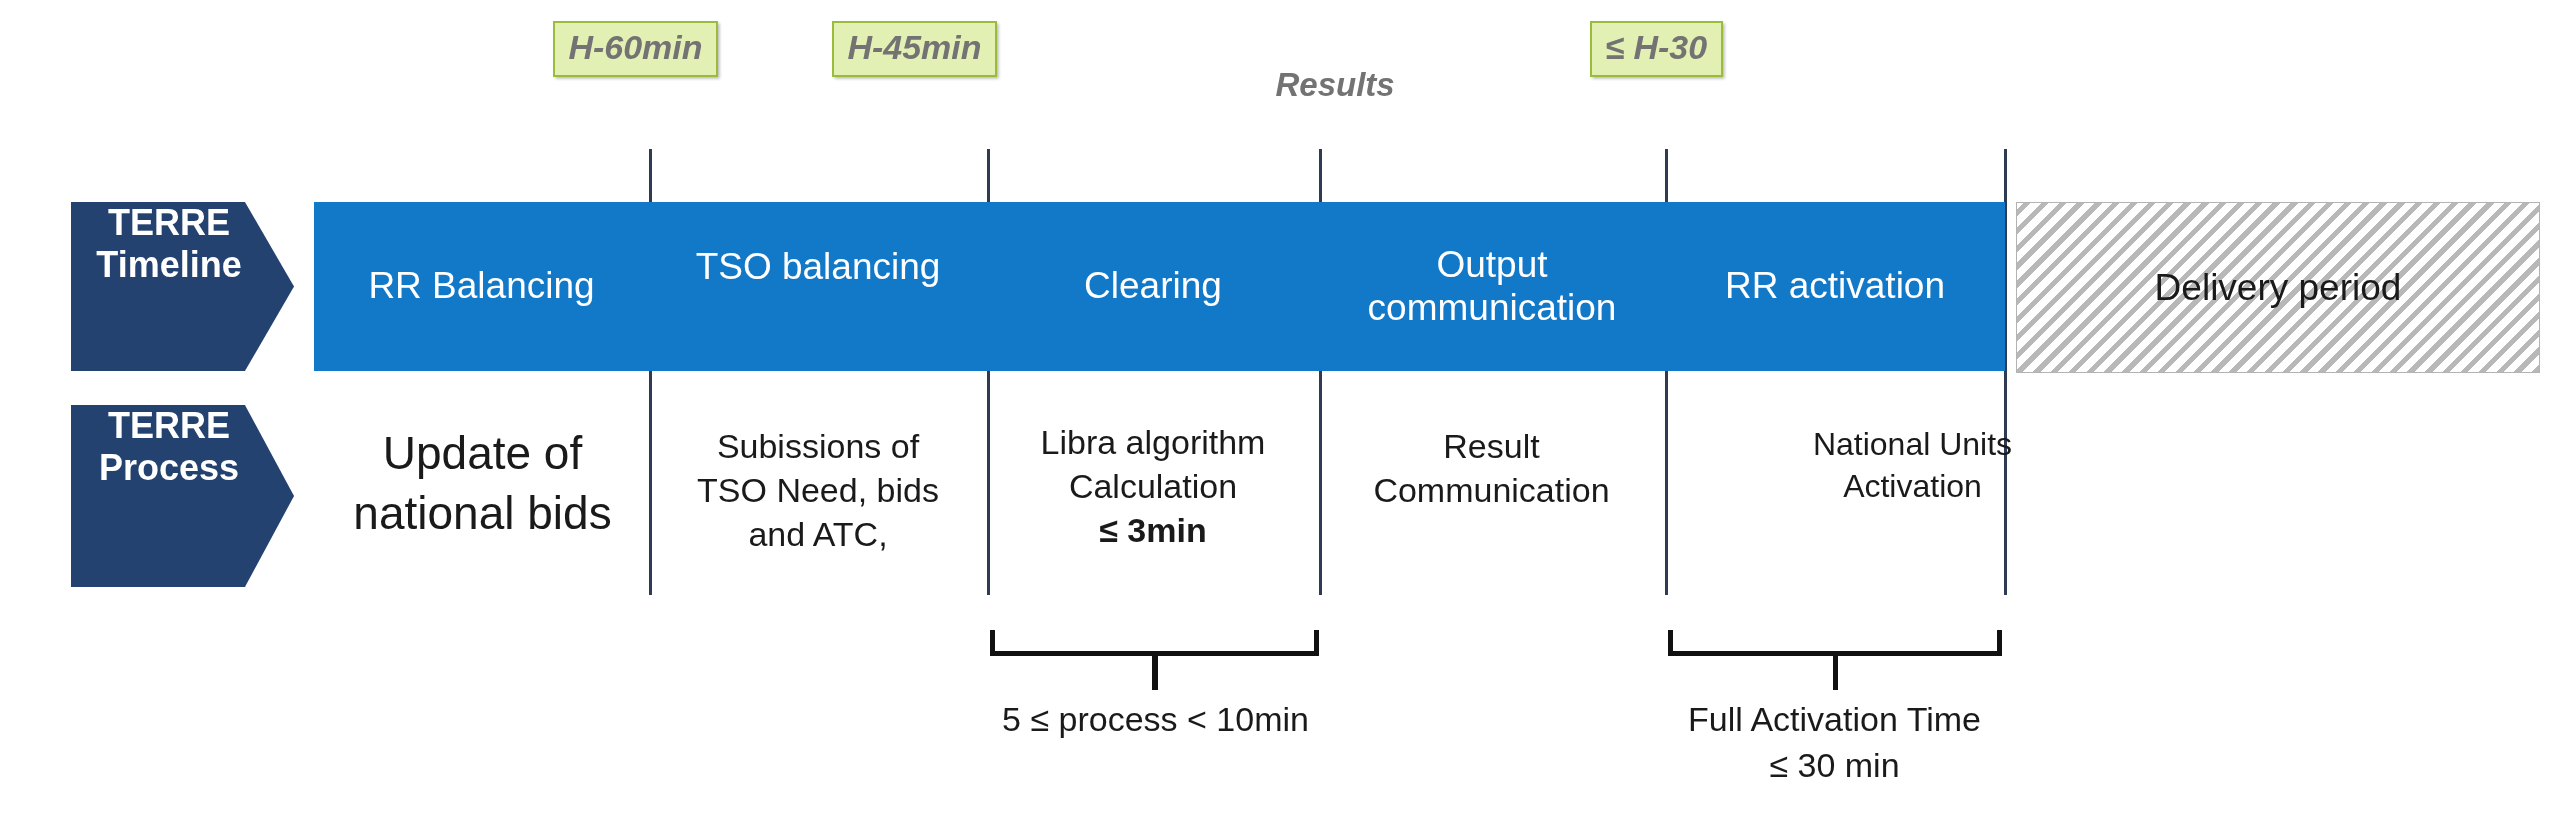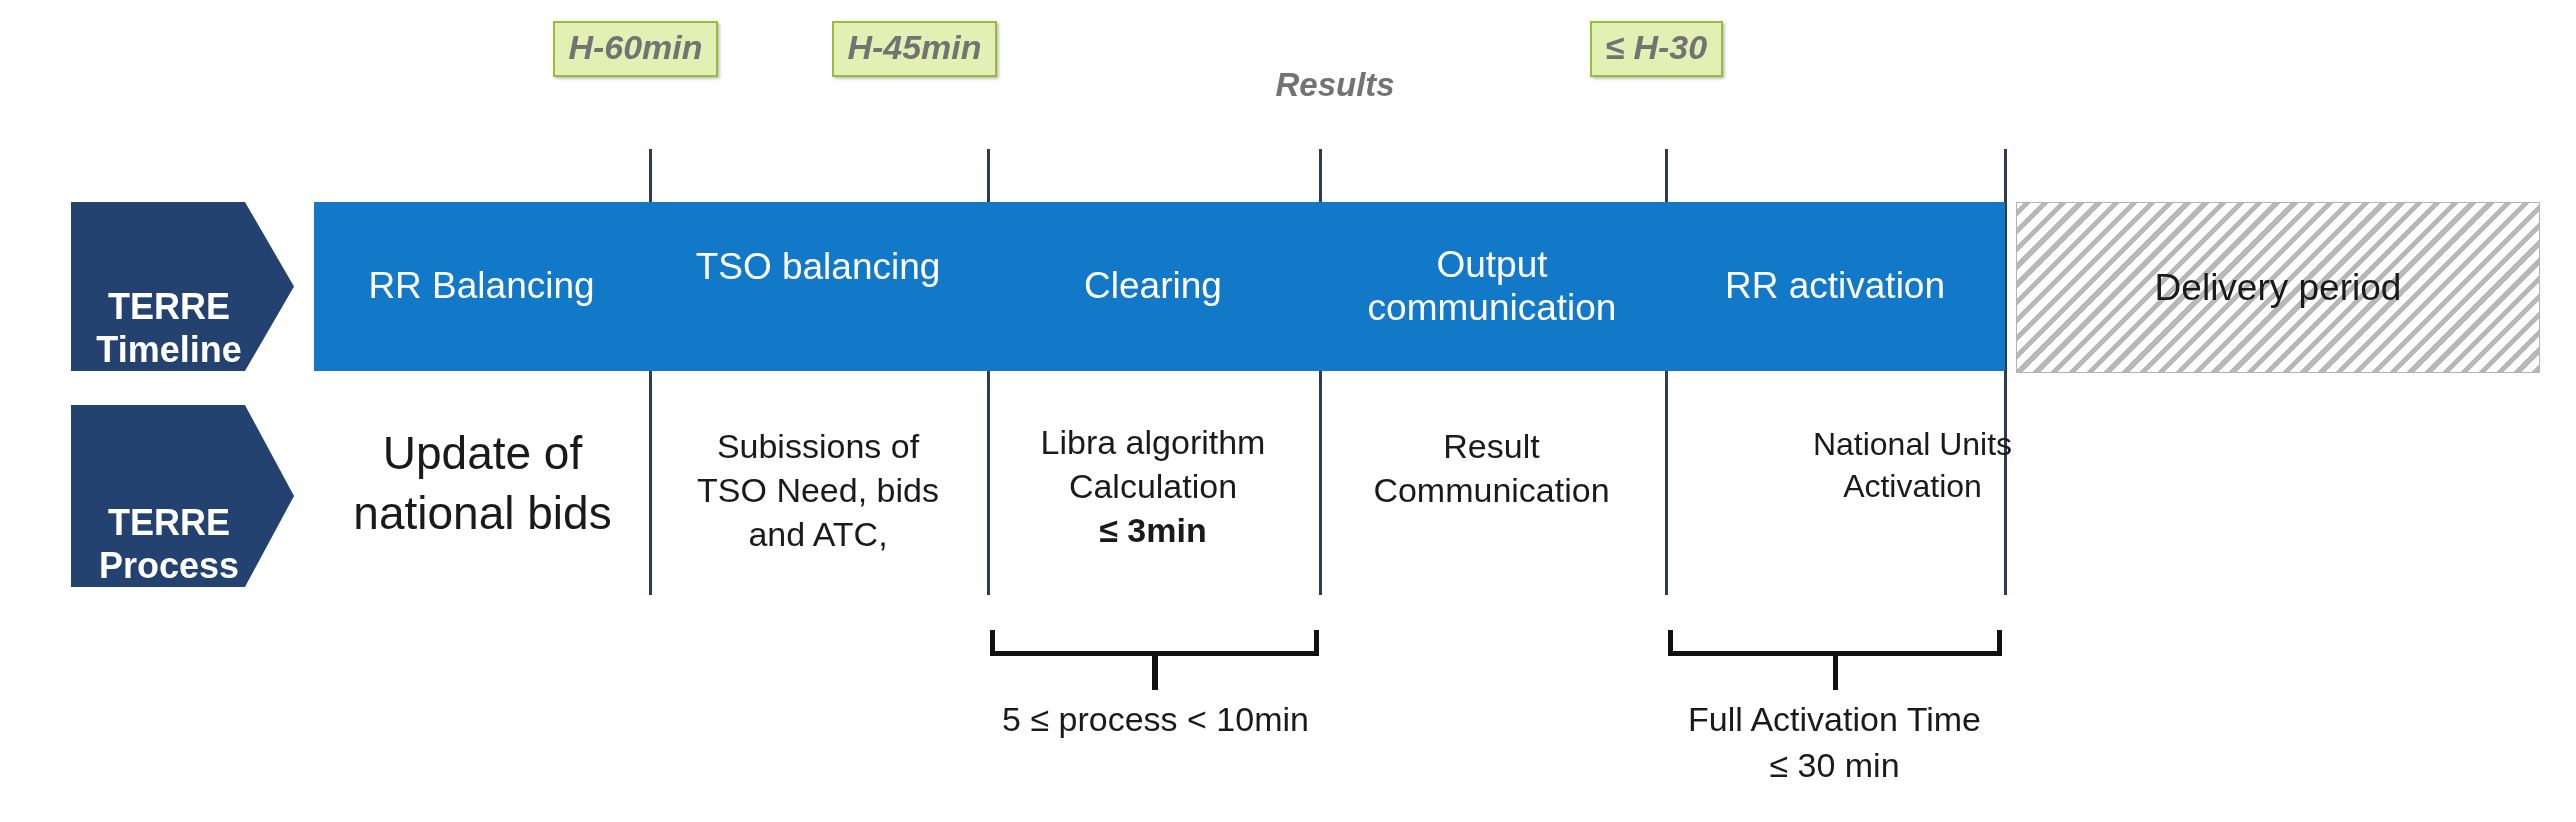--- a/index.html
+++ b/index.html
@@ -38,21 +38,21 @@
     background:#2f3b52;
   }
 
   
   .chev{
     position:absolute;
     background:#234270;
     color:#ffffff;
     font-weight:bold;
     display:flex;
-    align-items:flex-end;
+    align-items:flex-start;
     justify-content:center;
     text-align:center;
     line-height:1.18;
     box-shadow:3px 3px 3.7px rgba(0,0,0,0.28);
     -webkit-clip-path:polygon(0 0, 78% 0, 100% 50%, 78% 100%, 0 100%);
     clip-path:polygon(0 0, 78% 0, 100% 50%, 78% 100%, 0 100%);
   }
   .chev span{display:block;}
 
   

